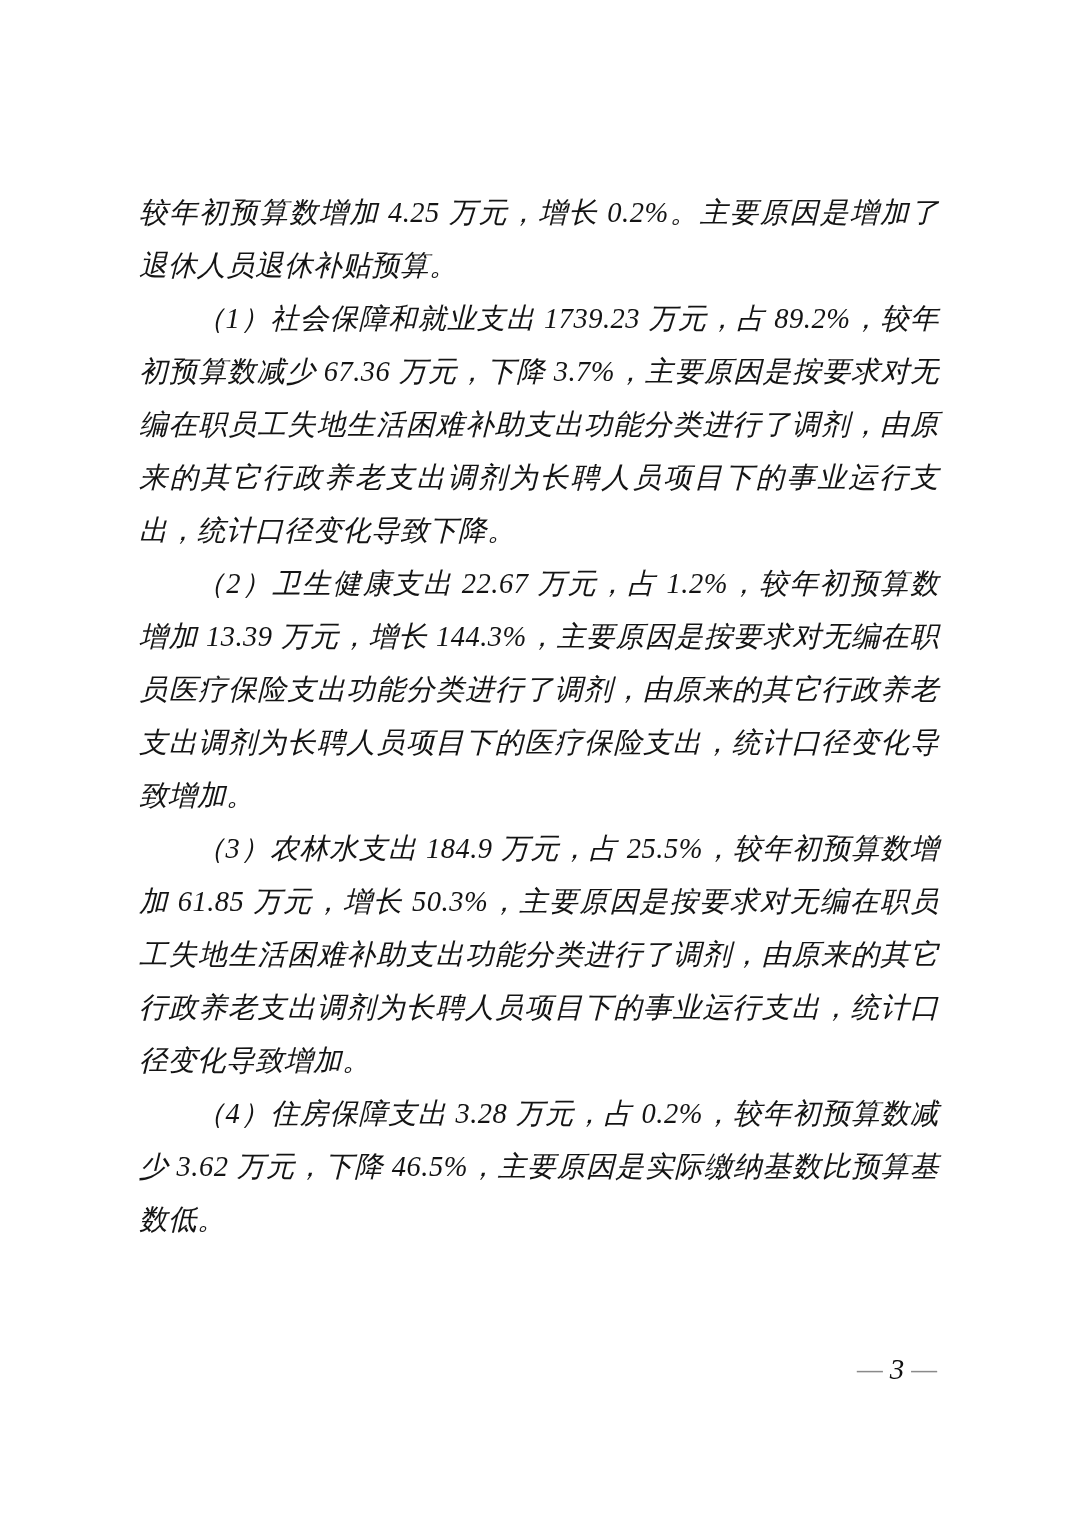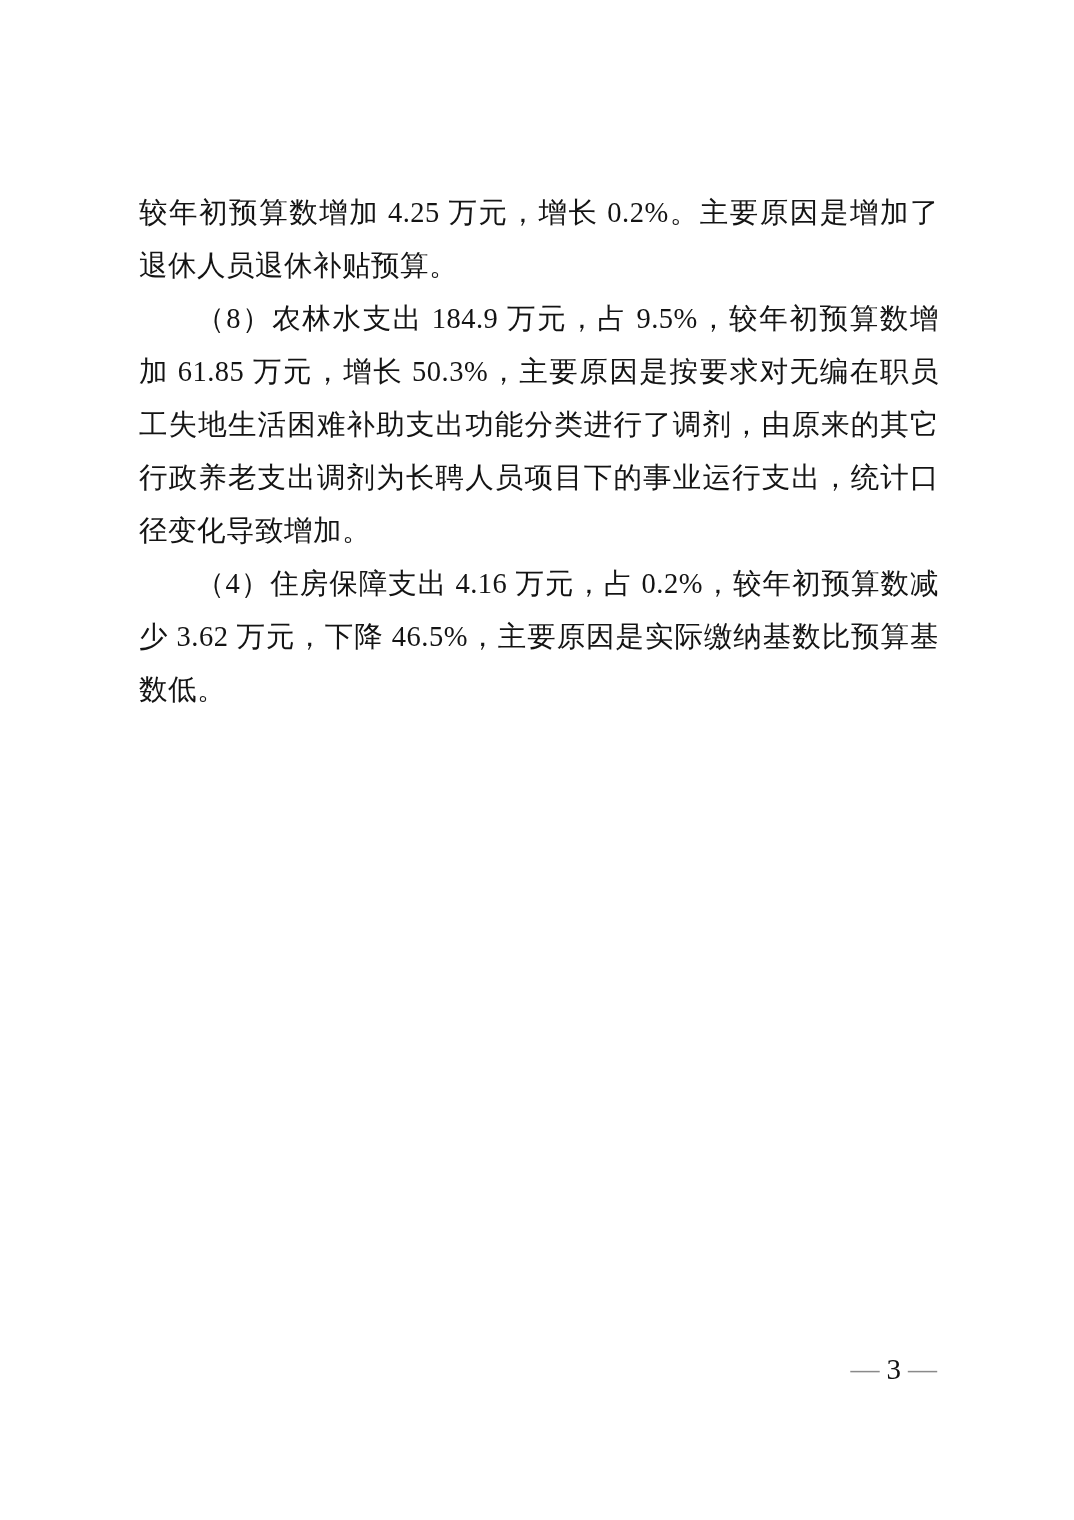--- a/index.html
+++ b/index.html
@@ -8,20 +8,21 @@
     background: #ffffff;
   }
   .page {
     position: relative;
     width: 1074px;
     height: 1520px;
     background: #ffffff;
     font-family: "Liberation Serif", "DejaVu Serif", serif;
     color: #141414;
     overflow: hidden;
+    font-style: italic;
   }
   .body-text {
     position: absolute;
     left: 139px;
     top: 186px;
     width: 800px;
     font-size: 28.5px;
     line-height: 53px;
     text-align: justify;
     text-justify: inter-ideograph;
@@ -49,17 +50,19 @@
     color: #111111;
     padding: 0 7px;
   }
 </style>
 </head>
 <body>
 
 <div class="page">
   <div class="body-text">
     <p>较年初预算数增加 4.25 万元，增长 0.2%。主要原因是增加了退休人员退休补贴预算。</p>
-    <p class="indent">（8）农林水支出 184.9 万元，占 9.5%，较年初预算数增加 61.85 万元，增长 50.3%，主要原因是按要求对无编在职员工失地生活困难补助支出功能分类进行了调剂，由原来的其它行政养老支出调剂为长聘人员项目下的事业运行支出，统计口径变化导致增加。</p>
-    <p class="indent">（4）住房保障支出 4.16 万元，占 0.2%，较年初预算数减少 3.62 万元，下降 46.5%，主要原因是实际缴纳基数比预算基数低。</p>
+    <p class="indent">（1）社会保障和就业支出 1739.23 万元，占 89.2%，较年初预算数减少 67.36 万元，下降 3.7%，主要原因是按要求对无编在职员工失地生活困难补助支出功能分类进行了调剂，由原来的其它行政养老支出调剂为长聘人员项目下的事业运行支出，统计口径变化导致下降。</p>
+    <p class="indent">（2）卫生健康支出 22.67 万元，占 1.2%，较年初预算数增加 13.39 万元，增长 144.3%，主要原因是按要求对无编在职员医疗保险支出功能分类进行了调剂，由原来的其它行政养老支出调剂为长聘人员项目下的医疗保险支出，统计口径变化导致增加。</p>
+    <p class="indent">（3）农林水支出 184.9 万元，占 25.5%，较年初预算数增加 61.85 万元，增长 50.3%，主要原因是按要求对无编在职员工失地生活困难补助支出功能分类进行了调剂，由原来的其它行政养老支出调剂为长聘人员项目下的事业运行支出，统计口径变化导致增加。</p>
+    <p class="indent">（4）住房保障支出 3.28 万元，占 0.2%，较年初预算数减少 3.62 万元，下降 46.5%，主要原因是实际缴纳基数比预算基数低。</p>
   </div>
   <div class="page-footer"><span class="dash">—</span><span class="num">3</span><span class="dash">—</span></div>
 </div>
 
 </body></html>

